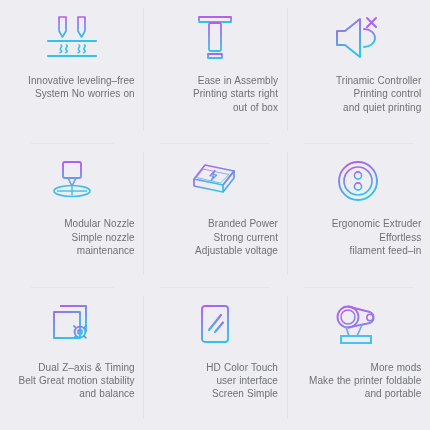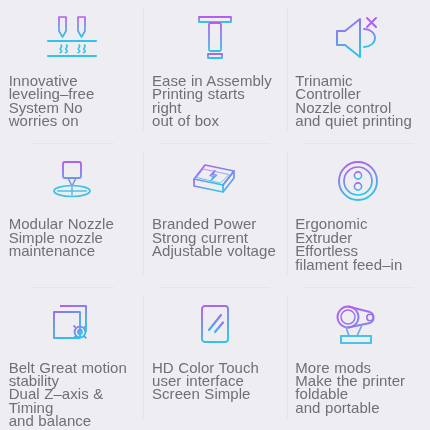--- a/index.html
+++ b/index.html
@@ -43,24 +43,24 @@
     align-items: center;
     justify-content: center;
     margin-bottom: 10px;
   }
   .icon-wrap svg {
     display: block;
     overflow: visible;
   }
 
   .caption {
-    font-size: 15px;
+    font-size: 10px;
     line-height: 13.4px;
     color: #6f7074;
-    text-align: left;
+    text-align: right;
     letter-spacing: 0.05px;
     width: 126px;
     word-spacing: 0.3px;
   }
 
   
   .v-div {
     position: absolute;
     width: 1px;
     background: #e2e2e8;
@@ -170,21 +170,21 @@
         <path d="M4 16 h8 L27 4 v38 L12 30 H4 z" fill="none" stroke="url(#g3)" stroke-width="2" stroke-linejoin="round"></path>
 
         <path d="M31 14 a11 9 0 0 1 0 18" fill="none" stroke="url(#g3)" stroke-width="1.8" stroke-linecap="round"></path>
 
         <line x1="34" y1="3" x2="43" y2="12" stroke="url(#g3x)" stroke-width="2" stroke-linecap="round"></line>
         <line x1="43" y1="3" x2="34" y2="12" stroke="url(#g3x)" stroke-width="2" stroke-linecap="round"></line>
       </svg>
     </div>
     <div class="caption">
       <div>Trinamic Controller</div>
-      <div>Nozzle control</div>
+      <div>Printing control</div>
       <div>and quiet printing</div>
     </div>
   </div>
 
   <div class="cell">
     <div class="icon-wrap">
       <svg width="52" height="46" viewBox="0 0 52 46">
         <defs>
           <linearGradient id="g4" x1="0" y1="0" x2="0" y2="1">
             <stop offset="0%" stop-color="#b45ef0"></stop>
@@ -295,22 +295,22 @@
             <line x1="6" y1="0" x2="8.3" y2="0"></line>
             <line x1="-5.9" y1="-5.9" x2="-4.3" y2="-4.3"></line>
             <line x1="4.3" y1="4.3" x2="5.9" y2="5.9"></line>
             <line x1="5.9" y1="-5.9" x2="4.3" y2="-4.3"></line>
             <line x1="-4.3" y1="4.3" x2="-5.9" y2="5.9"></line>
           </g>
         </g>
       </svg>
     </div>
     <div class="caption">
+      <div>Dual Z–axis &amp; Timing</div>
       <div>Belt Great motion stability</div>
-      <div>Dual Z–axis &amp; Timing</div>
       <div>and balance</div>
     </div>
   </div>
 
   <div class="cell">
     <div class="icon-wrap">
       <svg width="34" height="44" viewBox="0 0 34 44">
         <defs>
           <linearGradient id="g8" x1="0.2" y1="0" x2="0.5" y2="1">
             <stop offset="0%" stop-color="#b45ef0"></stop>

